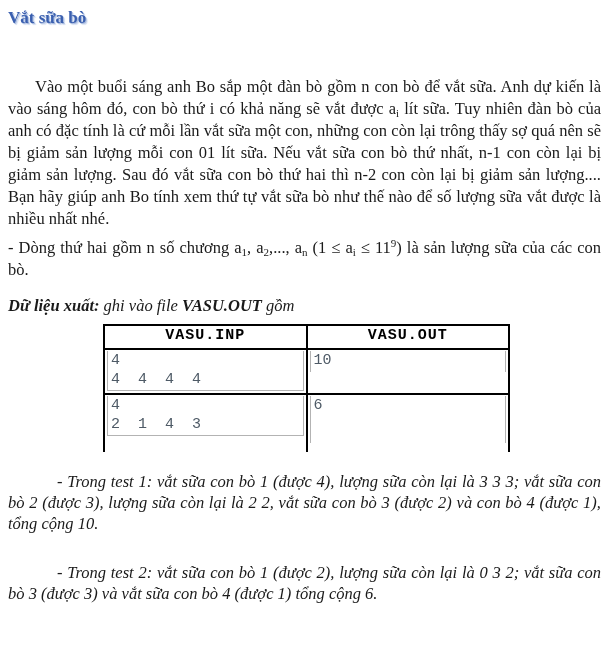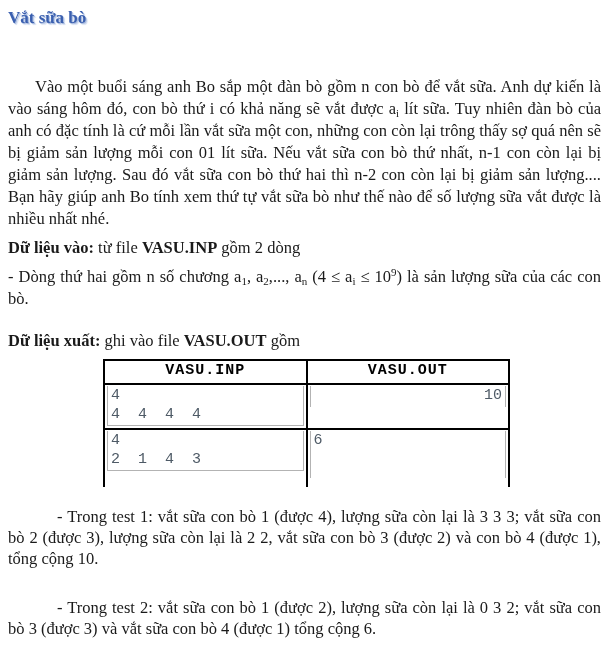--- a/index.html
+++ b/index.html
@@ -23,23 +23,23 @@
     text-shadow: 1px 1px 0 #a8bbdf, 2px 2px 1px #d3ddf0;
     margin-bottom: 28px;
   }
 
   p {
     margin: 0 0 7px 0;
     text-align: justify;
     line-height: 22px;
   }
   .indent { text-indent: 27px; margin-top: 48px; }
-  .big-indent { text-indent: 49px; }
+  .big-indent { text-indent: 49px; font-style: italic; }
   .section-label { font-weight: bold; }
-  .mt-lg { margin-top: 20px; }
+  .mt-lg { margin-top: 14px; font-style: italic; }
   .example-label { margin: 2px 0 5px 0; }
 
   sub, sup { font-size: 11px; line-height: 0; }
   sub { vertical-align: -3px; }
   sup { vertical-align: 6px; }
 
   table.ex-table {
     border-collapse: collapse;
     table-layout: fixed;
     width: 407px;
@@ -70,41 +70,40 @@
     margin: 1px 2px 0 2px;
     padding: 0 3px 1px 3px;
     font-size: 15px;
     line-height: 19px;
     color: #4e5a66;
     white-space: pre-wrap;
     border-left: 1px solid #b3b3b3;
     border-right: 1px solid #b3b3b3;
   }
   .cellbox.bb { border-bottom: 1px solid #b3b3b3; }
-  .box-r1o { height: 20px; text-align: right; }
+  .box-r1o { height: 20px; }
   .box-r2o { height: 46px; }
 
   .note { line-height: 21px; margin-bottom: 6px; margin-top: 28px; }
   .first-note { margin-top: 19px; }
 </style>
 </head>
 <body>
 
 <div class="page">
 
   <div class="header">
     <span>Vắt sữa bò</span>
   </div>
 
   <p class="indent"><span>Vào một buổi sáng anh Bo sắp một đàn bò gồm n con bò để vắt sữa. Anh dự kiến là vào sáng hôm đó, con bò thứ i có khả năng sẽ vắt được a</span><sub>i</sub><span> lít sữa. Tuy nhiên đàn bò của anh có đặc tính là cứ mỗi lần vắt sữa một con, những con còn lại trông thấy sợ quá nên sẽ bị giảm sản lượng mỗi con 01 lít sữa. Nếu vắt sữa con bò thứ nhất, n-1 con còn lại bị giảm sản lượng. Sau đó vắt sữa con bò thứ hai thì n-2 con còn lại bị giảm sản lượng.... Bạn hãy giúp anh Bo tính xem thứ tự vắt sữa bò như thế nào để số lượng sữa vắt được là nhiều nhất nhé.</span></p>
 
-  <p><b class="section-label">Dữ liệu vào:</b><span> từ file </span><b>VASU.INP</b><span> gồm 2 dòng</span></p>
 
 
-  <p><span>- Dòng thứ hai gồm n số chương a</span><sub>1</sub><span>, a</span><sub>2</sub><span>,..., a</span><sub>n</sub><span> (4 ≤ a</span><sub>i</sub><span> ≤ 10</span><sup>9</sup><span>) là sản lượng sữa của các con bò.</span></p>
+  <p><span>- Dòng thứ hai gồm n số chương a</span><sub>1</sub><span>, a</span><sub>2</sub><span>,..., a</span><sub>n</sub><span> (1 ≤ a</span><sub>i</sub><span> ≤ 11</span><sup>9</sup><span>) là sản lượng sữa của các con bò.</span></p>
 
   <p class="mt-lg"><b class="section-label">Dữ liệu xuất:</b><span> ghi vào file </span><b>VASU.OUT</b><span> gồm</span></p>
 
 
 
   <table class="ex-table">
     <tbody>
         <tr>
       <th class="c-inp">VASU.INP</th>
       <th class="c-out">VASU.OUT</th>

